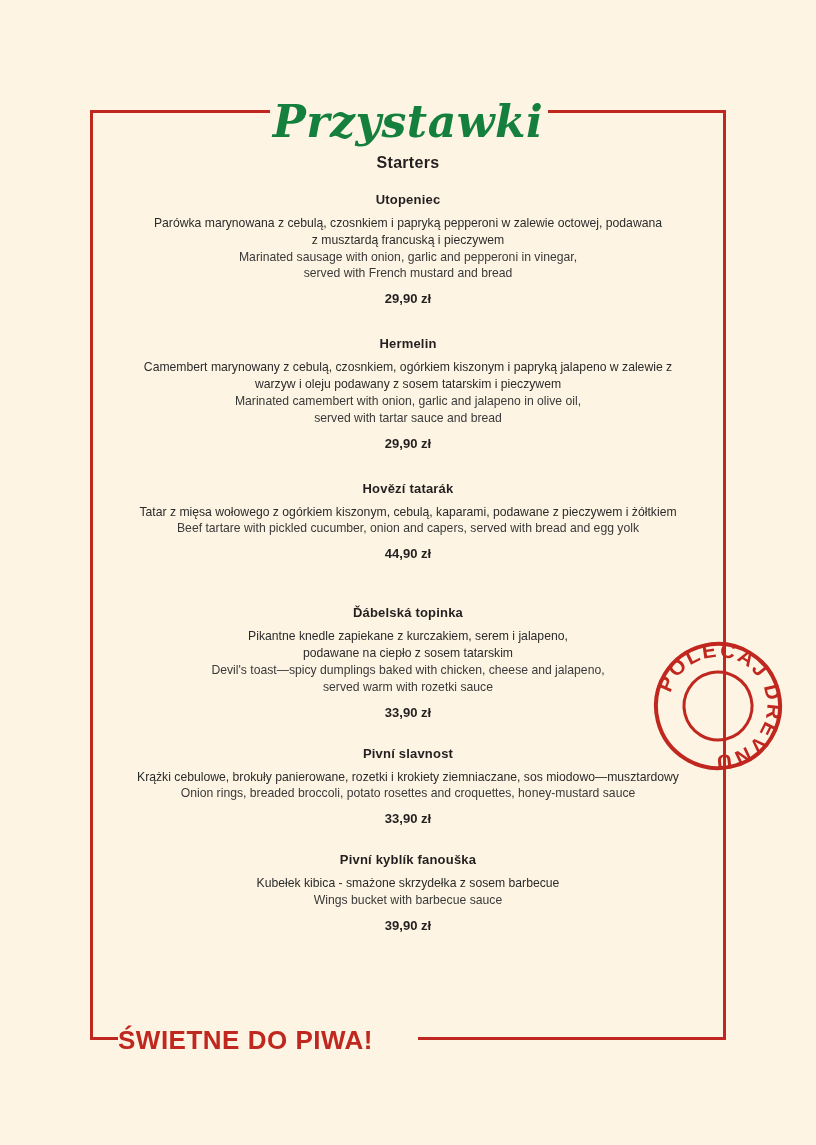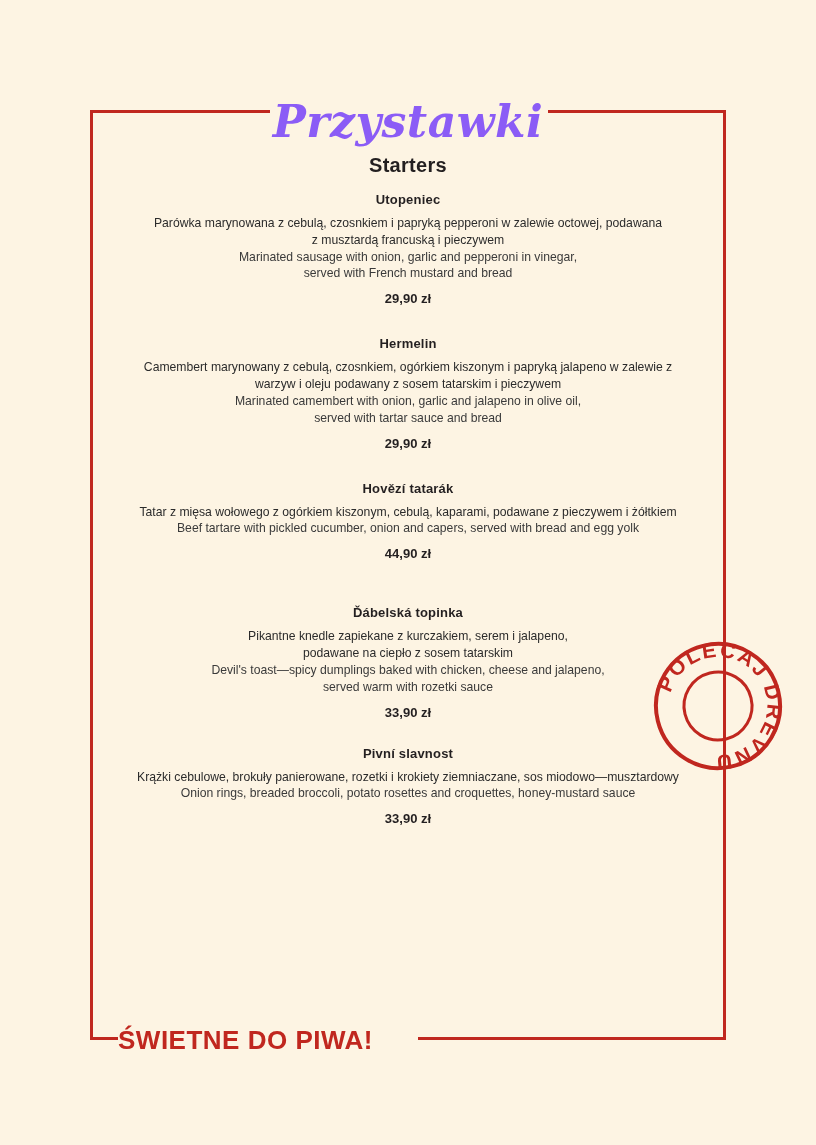--- a/index.html
+++ b/index.html
@@ -58,28 +58,28 @@
     top: 100px;
     width: 816px;
     text-align: center;
   }
   .title-pl {
     font-family: "DejaVu Serif", serif;
     font-style: italic;
     font-weight: bold;
     font-size: 44px;
     letter-spacing: 0.5px;
-    color: #8b5cf6;
+    color: #15803d;
     line-height: 1.0;
     margin: 0;
   }
   .title-en {
     font-family: "Liberation Sans", sans-serif;
     font-weight: bold;
-    font-size: 20px;
+    font-size: 16px;
     letter-spacing: 0.3px;
     color: #231f20;
     margin-top: 10px;
   }
 
   
   .menu {
     position: absolute;
     left: 100px;
     top: 192px;
@@ -202,20 +202,28 @@
 
     <div class="item i4">
       <div class="item-name">Pivní slavnost</div>
       <div class="item-desc">
         <div>Krążki cebulowe, brokuły panierowane, rozetki i krokiety ziemniaczane, sos miodowo—musztardowy</div>
         <div class="en">Onion rings, breaded broccoli, potato rosettes and croquettes, honey-mustard sauce</div>
       </div>
       <div class="item-price">33,90 zł</div>
     </div>
 
+    <div class="item i5">
+      <div class="item-name">Pivní kyblík fanouška</div>
+      <div class="item-desc">
+        <div>Kubełek kibica - smażone skrzydełka z sosem barbecue</div>
+        <div class="en">Wings bucket with barbecue sauce</div>
+      </div>
+      <div class="item-price">39,90 zł</div>
+    </div>
 
   </div>
 
   <div class="footer">ŚWIETNE DO PIWA!</div>
 
   <div class="stamp">
     <svg width="136" height="136" viewBox="0 0 136 136" aria-hidden="true">
       <defs>
         <path id="stampcircle" d="M 68,68 m -49,0 a 49,49 0 1,1 98,0 a 49,49 0 1,1 -98,0"></path>
       </defs>

